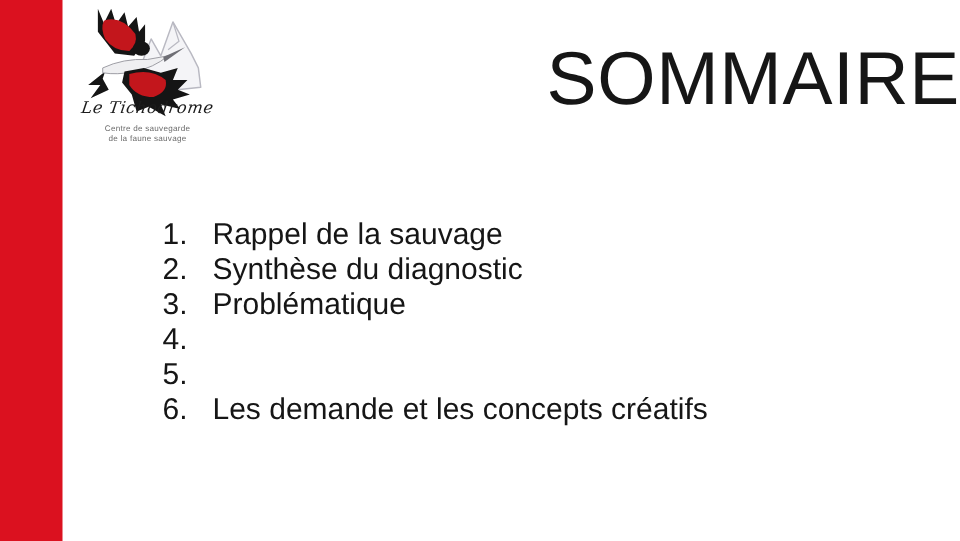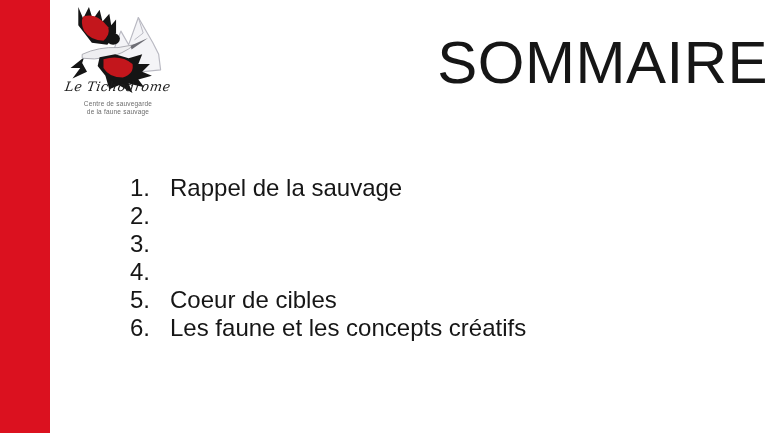--- a/index.html
+++ b/index.html
@@ -136,30 +136,31 @@
 
   <h1 class="title">SOMMAIRE</h1>
 
   <ol class="toc">
     <li class="toc-item">
       <span class="num">1.</span>
       <span class="label">Rappel de la sauvage</span>
     </li>
     <li class="toc-item">
       <span class="num">2.</span>
+      <span class="label">Synthèse du diagnostic</span>
     </li>
     <li class="toc-item">
       <span class="num">3.</span>
+      <span class="label">Problématique</span>
     </li>
     <li class="toc-item">
       <span class="num">4.</span>
     </li>
     <li class="toc-item">
       <span class="num">5.</span>
-      <span class="label">Coeur de cibles</span>
     </li>
     <li class="toc-item">
       <span class="num">6.</span>
-      <span class="label">Les faune et les concepts créatifs</span>
+      <span class="label">Les demande et les concepts créatifs</span>
     </li>
   </ol>
 
 </div>
 
 </body></html>

